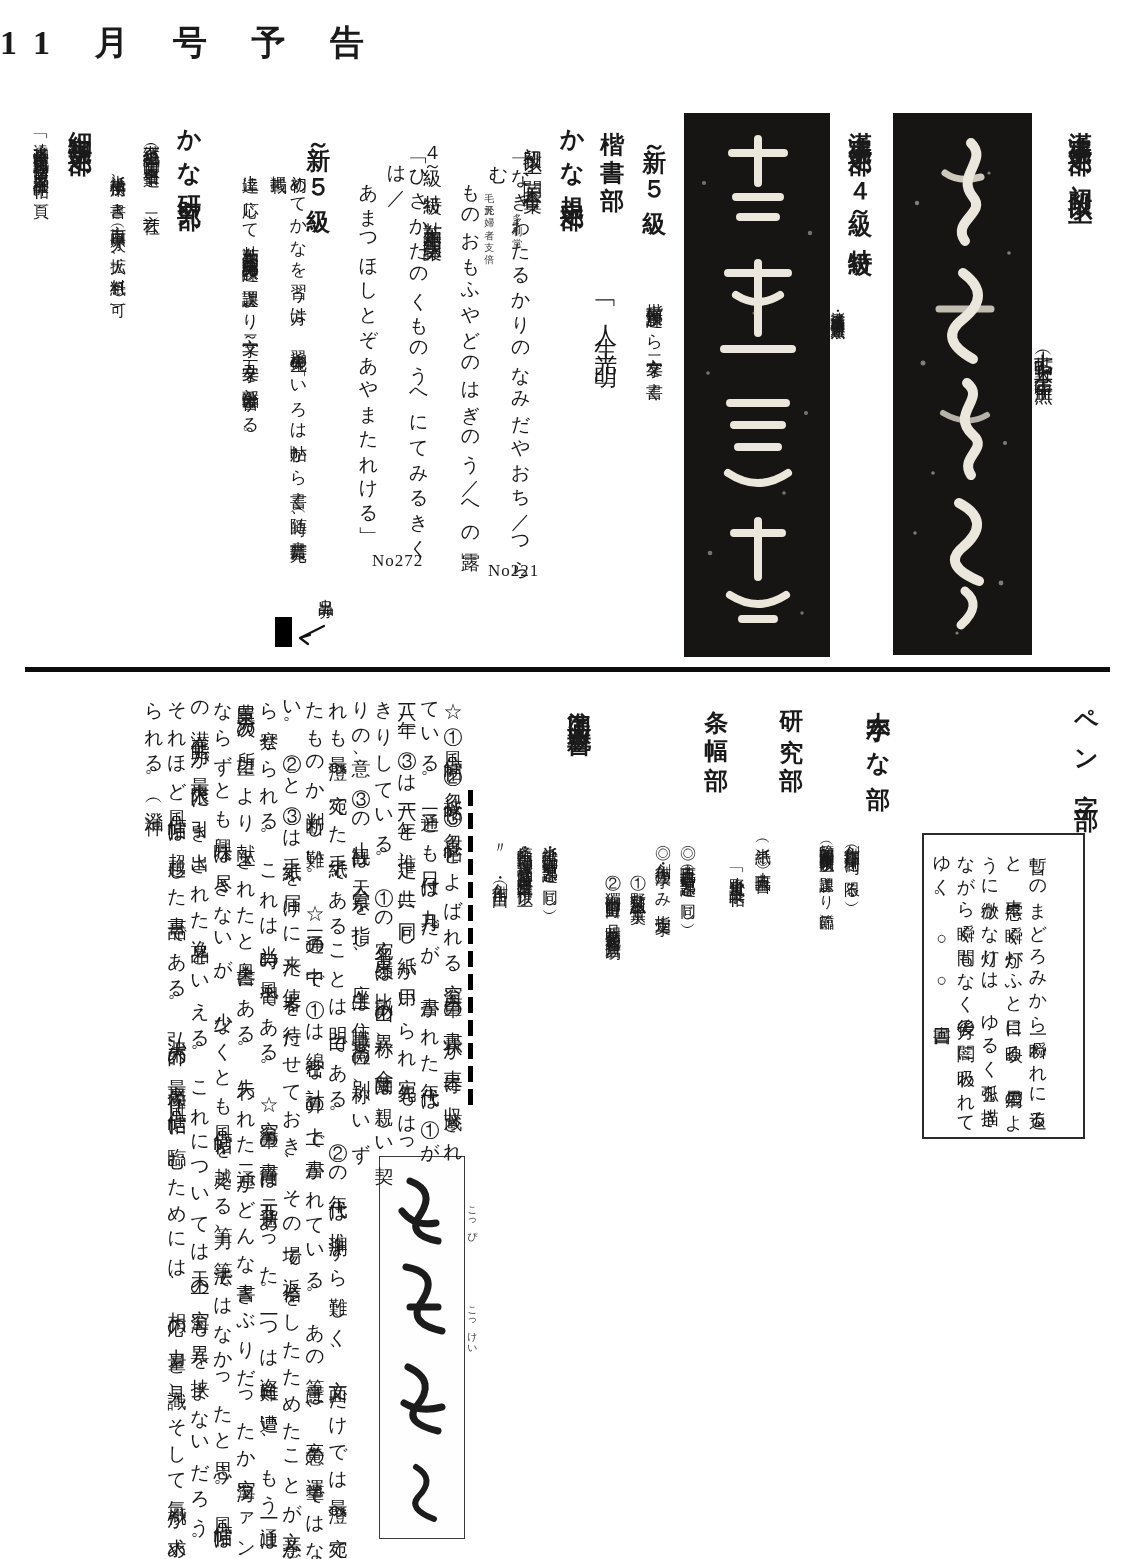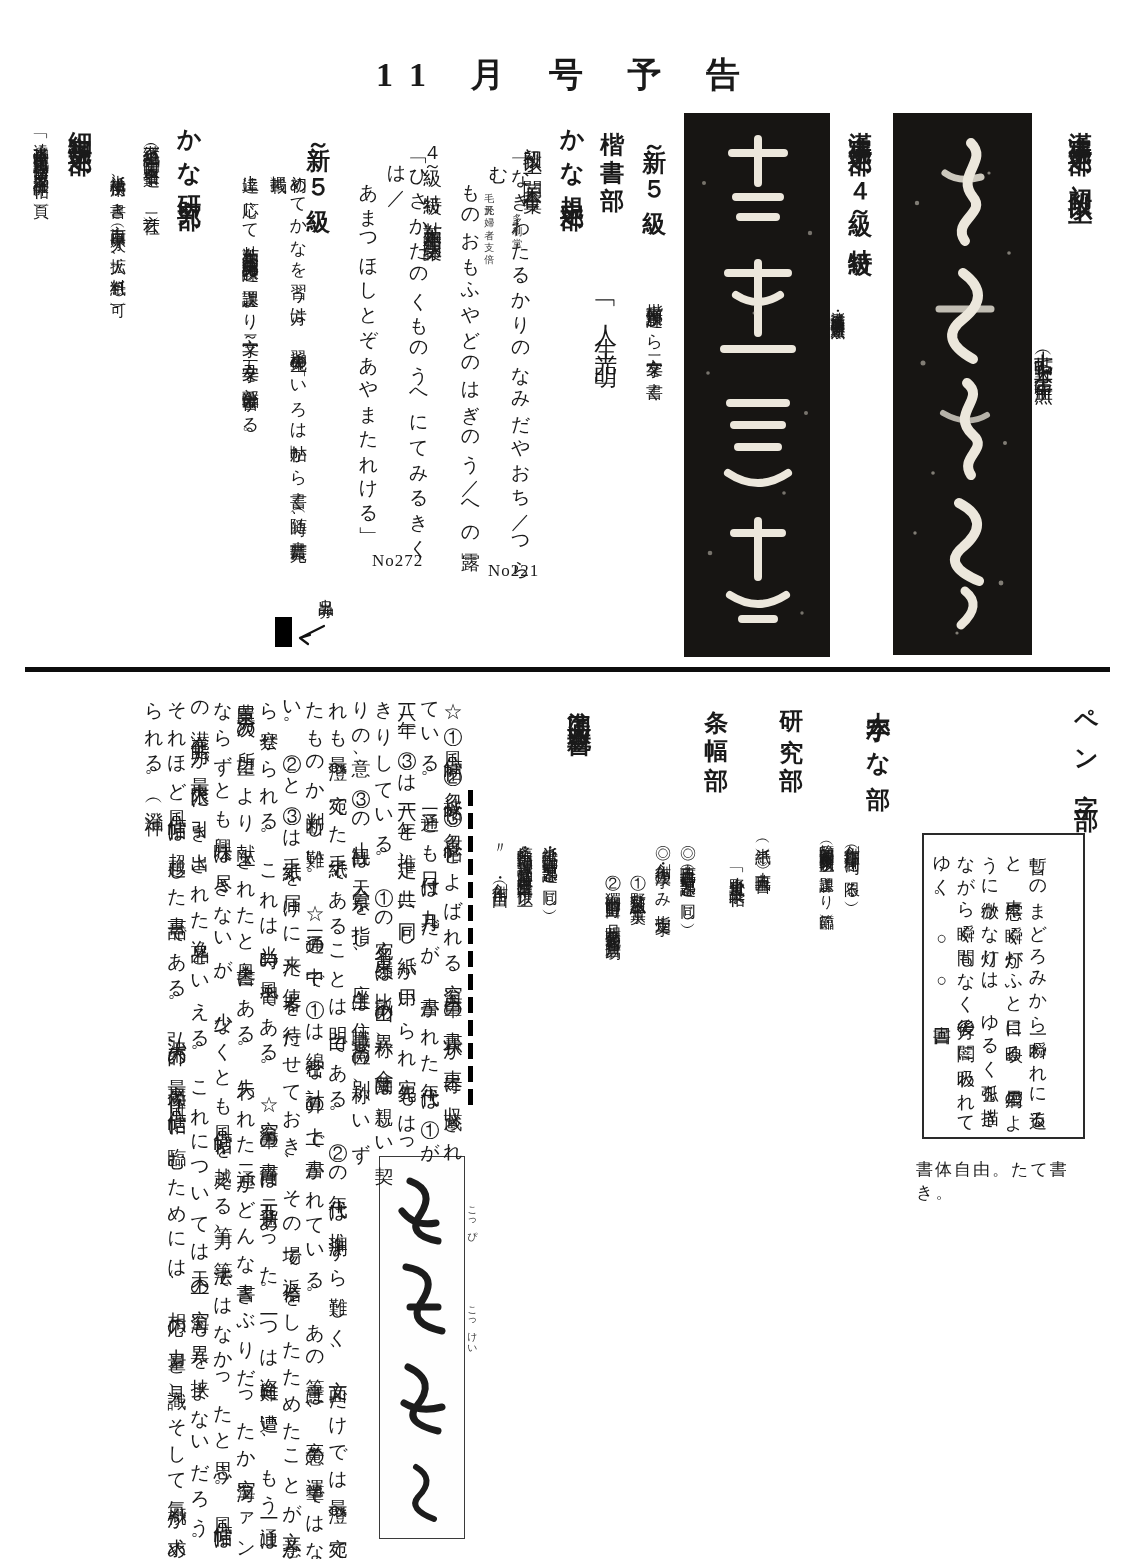--- a/index.html
+++ b/index.html
@@ -21,21 +21,21 @@
   .box{border:2px solid #1a1a1a;}
   .pen-box{border:2px solid #2a2a2a;padding:8px 6px;}
   .article-flow{writing-mode:vertical-rl;text-orientation:mixed;
                 font-size:19px;line-height:23px;letter-spacing:5px;text-align:justify;}
   .callig-float{float:right;width:86px;height:383px;border:1px solid #3a3a3a;
                 margin-left:12px;margin-bottom:16px;background:#fefefe;box-sizing:border-box;}
   .rubbing{background:#171513;}
   .divider{background:#0d0d0d;}
   .dashes{background:repeating-linear-gradient(to bottom,#000 0 16px,#fff 16px 23px);}
   .blacksq{background:#000;}
-  .title{font-size:34px;font-weight:700;letter-spacing:18px;text-align:center;margin-top:32px;}
+  .title{font-size:34px;font-weight:700;letter-spacing:18px;}
 </style>
 </head>
 <body>
 
 <div class="page">
 
   <div class="abs h title" style="left:0;top:20px;width:1134px;">11 月 号 予 告</div>
 
   <div class="abs v gh t-head" style="left:1066px;top:112px;height:300px;">漢字規定部　初段以上</div>
   <div class="abs v serif19" style="left:1032px;top:335px;height:330px;">十七帖（上野本）（年中所無）</div>
@@ -127,21 +127,20 @@
     <path d="M30 4 L6 16 M6 16 l10 -3 M6 16 l8 6" stroke="#111" stroke-width="2.2" fill="none" stroke-linecap="round"></path>
   </svg>
   <div class="abs v serif16" style="left:316px;top:586px;height:72px;">出品券</div>
 
   <div class="abs divider" style="left:25px;top:667px;width:1085px;height:5px;"></div>
 
   <div class="abs v gh t-head sp-mid" style="left:1072px;top:692px;height:200px;">ペン字部</div>
   <div class="abs pen-box" style="left:922px;top:833px;width:163px;height:306px;box-sizing:border-box;">
     <div class="v" style="height:100%;font-size:18px;line-height:24px;letter-spacing:2px;">暫しのまどろみから一瞬われに返ると、車窓に瞬く灯がふと目に映る。星屑のように微かな灯りは、ゆるく弧を描きながら瞬く間もなく後方の闇に吸われてゆく。　○　○　書回</div>
   </div>
-  <div class="abs h serif17" style="left:916px;top:1158px;width:190px;">書体自由。たて書き。</div>
 
   <div class="abs v gh t-head" style="left:864px;top:692px;height:320px;">大字かな部</div>
   <div class="abs v serif16" style="left:842px;top:833px;height:310px;">創作部（俳句一句に限る）</div>
   <div class="abs v serif15" style="left:817px;top:833px;height:370px;">節臨部（関戸本古今集初段以上の課題より節臨）</div>
 
   <div class="abs v gh t-head sp-wide" style="left:777px;top:692px;height:200px;">研究部</div>
   <div class="abs v serif16" style="left:753px;top:833px;height:240px;">（半紙）◎古典臨書</div>
   <div class="abs v serif16" style="left:727px;top:862px;height:230px;">「小野道風・玉泉帖」</div>
 
   <div class="abs v gh t-head sp-wide" style="left:702px;top:692px;height:200px;">条幅部</div>

